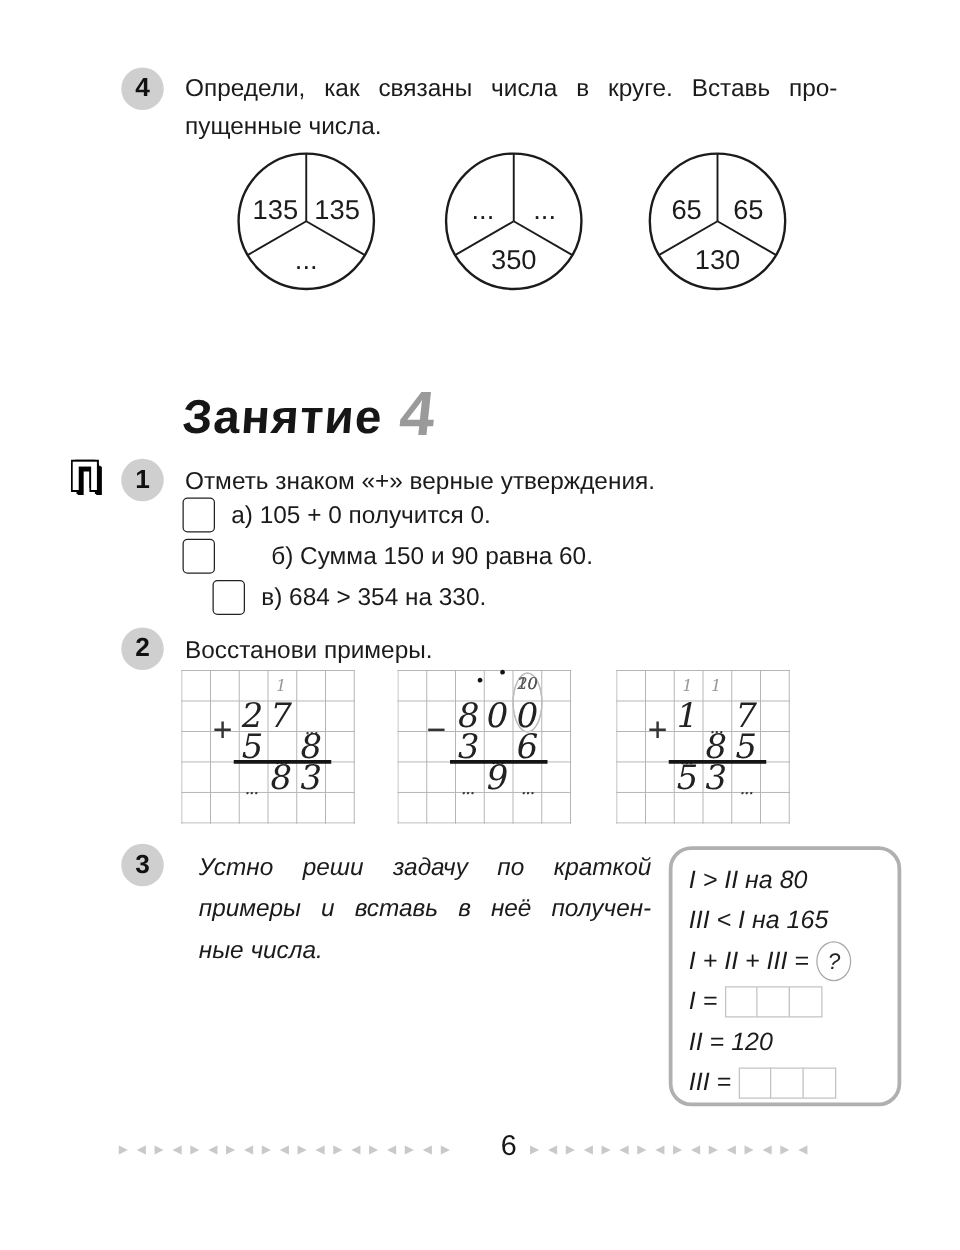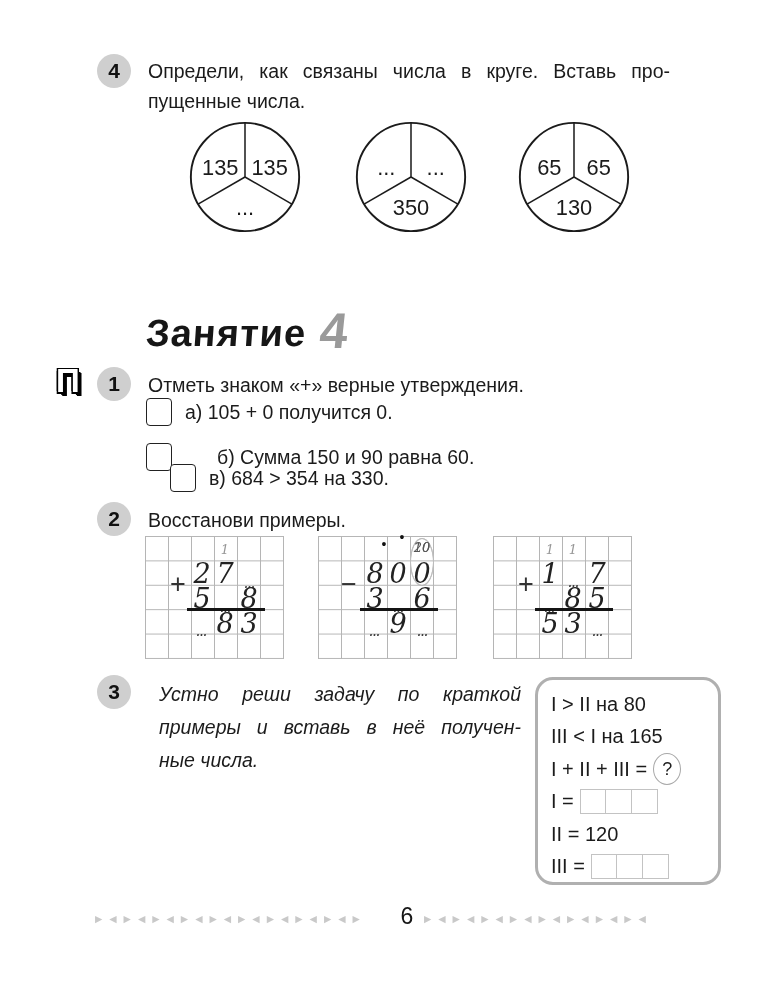--- a/index.html
+++ b/index.html
@@ -56,21 +56,21 @@
   .sumline { position:absolute; height:3px; background:#141414; }
   .bdot { position:absolute; transform:translate(-50%,-50%); font-size:14px; color:#111; }
   .oval { position:absolute; transform:translateX(-50%); border:1px solid #bdbdbd; border-radius:50%;
           display:flex; justify-content:center; align-items:flex-start; }
   .oval span { font-family:"DejaVu Serif",serif; font-style:italic; font-size:13px; color:#555; margin-top:1px; }
 
   
   .sidebox {
     position:absolute; left:535px; top:677px; width:186px; height:208px;
     border:3.5px solid #b0b0b0; border-radius:18px; box-sizing:border-box;
-    padding:11px 0 0 13px; font-size:20px; color:#1b1b1b;
+    padding:11px 0 0 13px; font-size:20px; color:#1b1b1b;font-style:italic;
   }
   .sb-line { height:26px; margin-bottom:6.6px; display:flex; align-items:center; gap:6px; white-space:nowrap; }
   .q-oval { display:inline-flex; width:26px; height:30px; border:1.6px solid #a8a8a8; border-radius:50%;
             align-items:center; justify-content:center; font-size:18px; color:#222; }
   .cells { display:flex; }
   .cell { width:25px; height:23px; border:1.5px solid #c3c3c3; background:#fff; }
   .cell + .cell { margin-left:-1.5px; }
 
   
   .tri { position:absolute; top:913px; font-size:9.5px; letter-spacing:7px; color:#c9c9c9; white-space:nowrap; }
@@ -127,21 +127,21 @@
   </div>
   <div class="badge" style="left:97px; top:367px;">
     <span>1</span>
   </div>
   <div class="abs t" style="left:148px; top:370px; width:500px;">Отметь знаком «+» верные утверждения.</div>
 
   <div class="chk-row" style="top:397px;">
     <div class="chk"></div>
     <div class="t">а) 105 + 0 получится 0.</div>
   </div>
-  <div class="chk-row" style="top:442px;gap:45px;">
+  <div class="chk-row" style="top:430px;gap:45px;">
     <div class="chk"></div>
     <div class="t">б) Сумма 150 и 90 равна 60.</div>
   </div>
   <div class="chk-row" style="top:463px;margin-left:24px;">
     <div class="chk"></div>
     <div class="t">в) 684 &gt; 354 на 330.</div>
   </div>
 
   <div class="badge" style="left:97px; top:502px;">
     <span>2</span>

